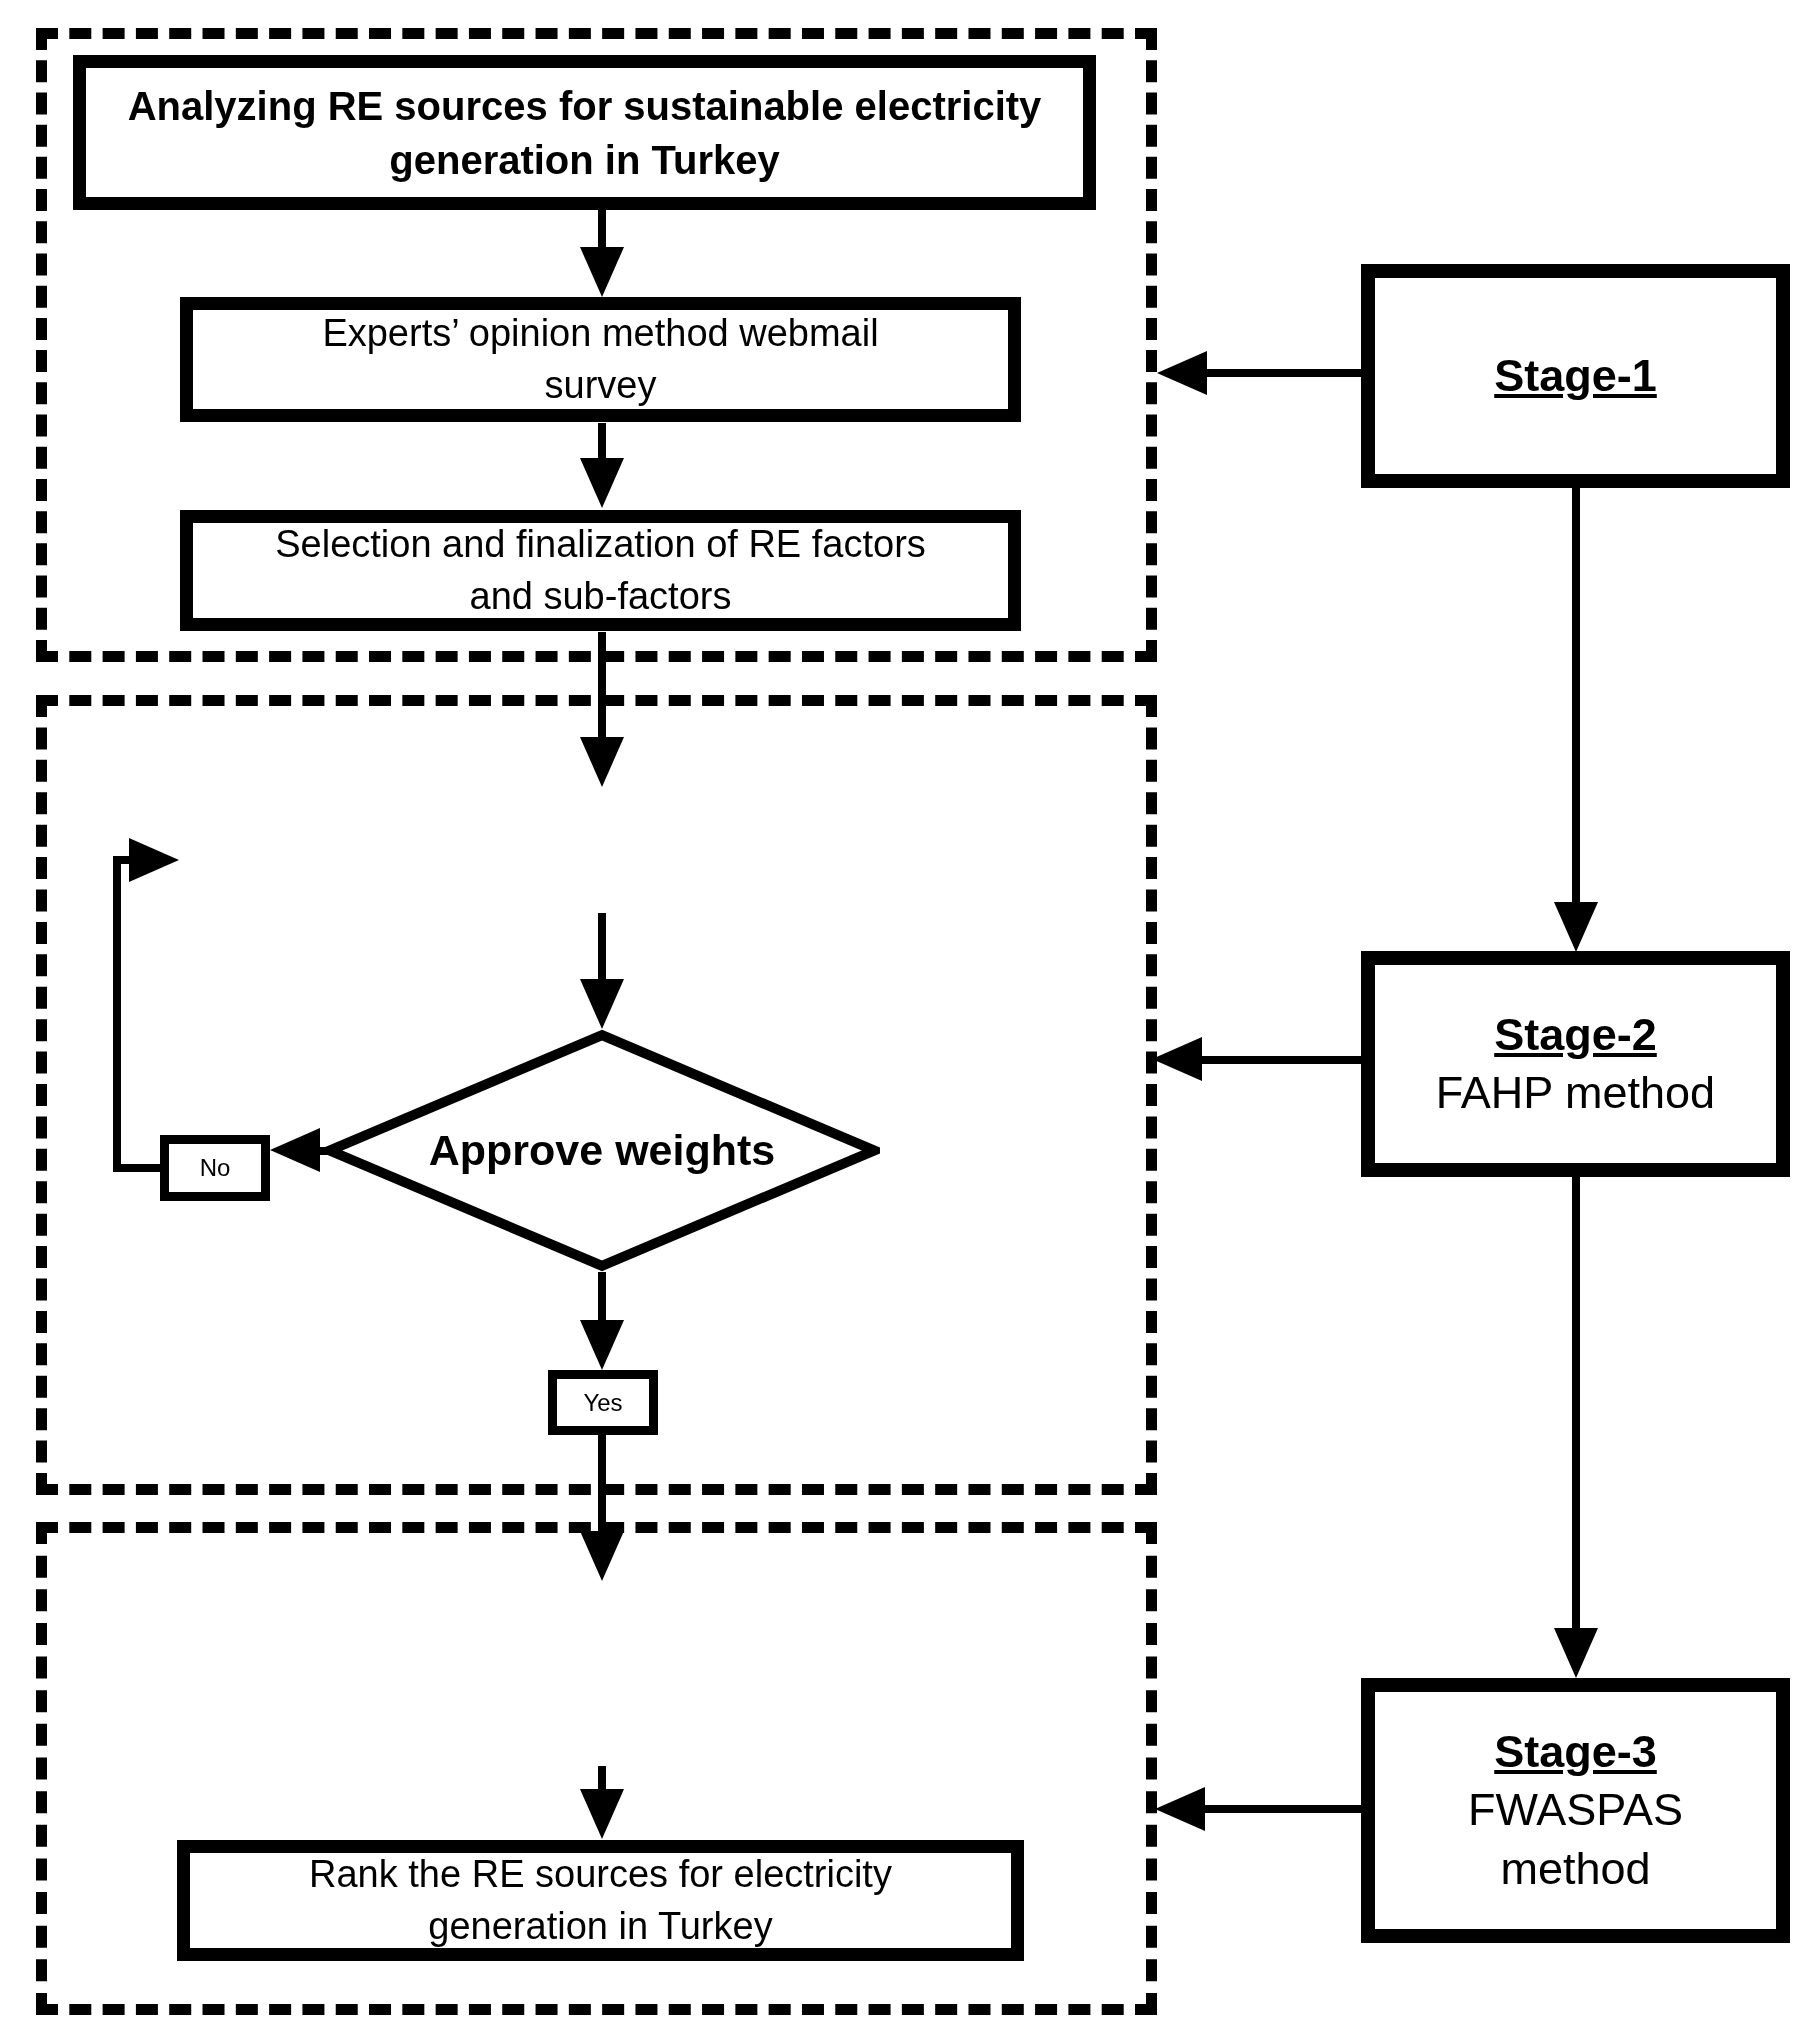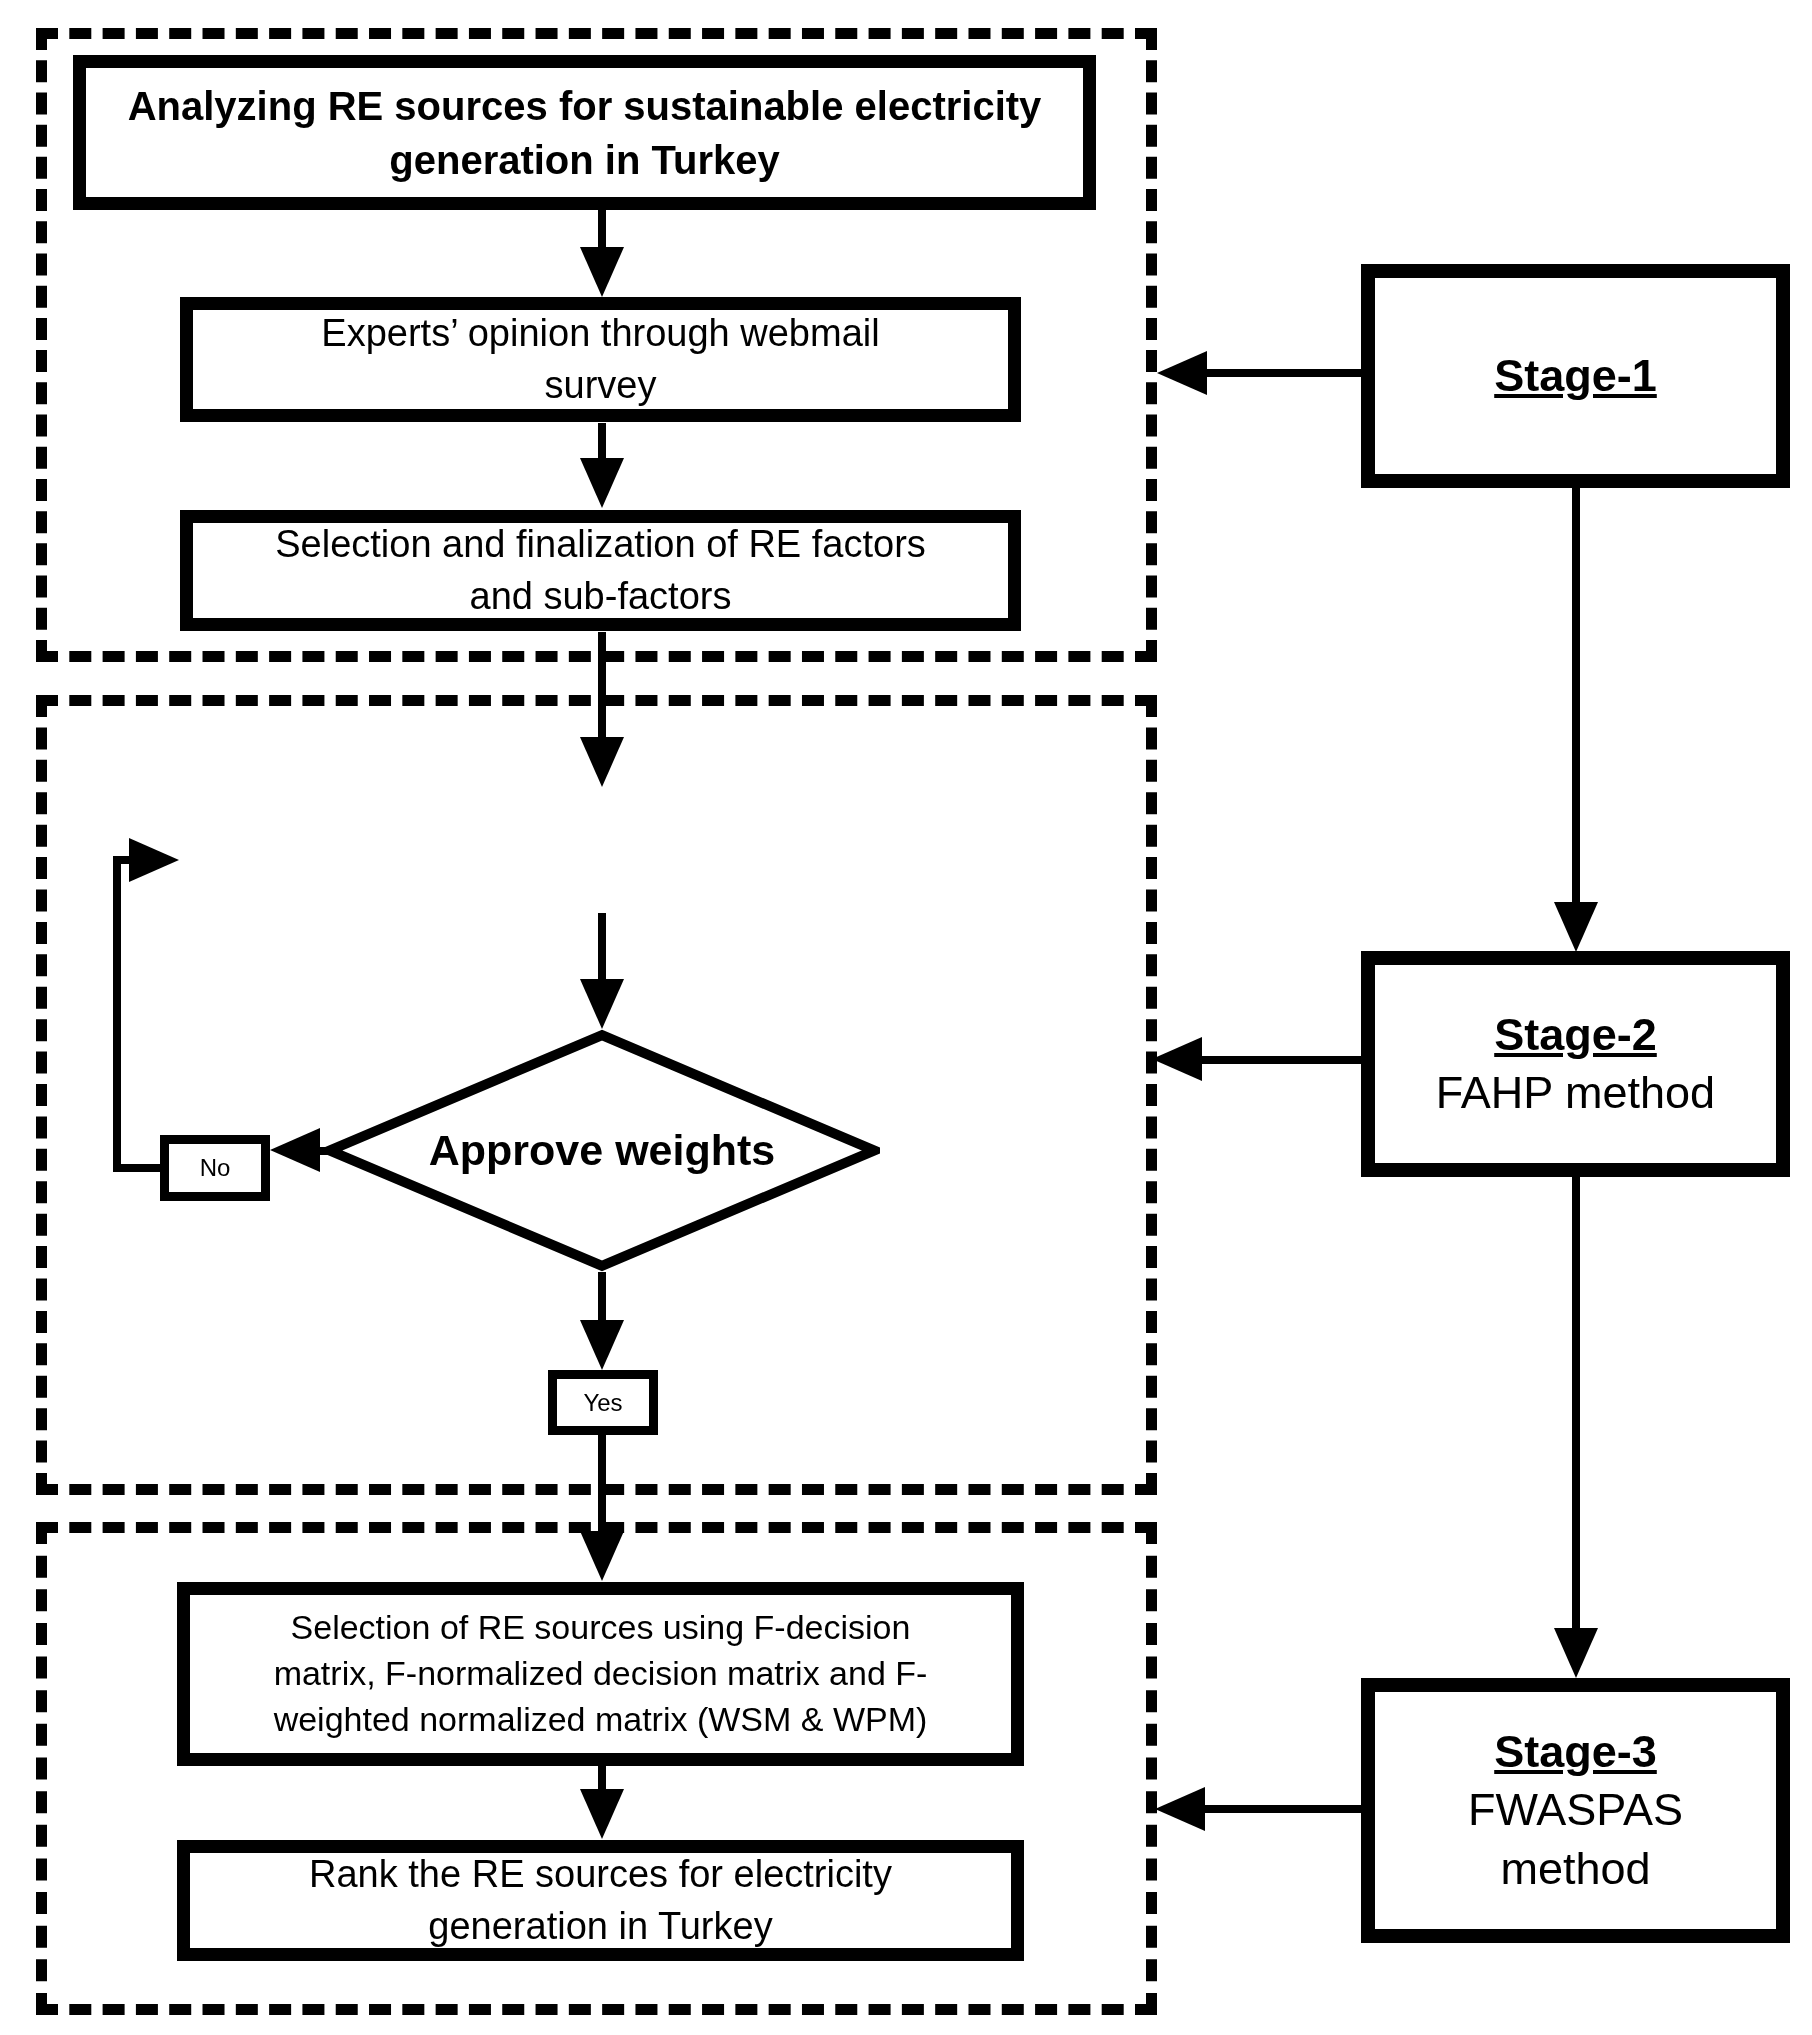--- a/index.html
+++ b/index.html
@@ -79,21 +79,21 @@
   <div class="region" style="left:36px;top:28px;width:1121px;height:634px"></div>
   <div class="region" style="left:36px;top:695px;width:1121px;height:800px"></div>
   <div class="region" style="left:36px;top:1522px;width:1121px;height:493px"></div>
 
   <div class="pbox f-goal" style="left:73px;top:55px;width:1023px;height:155px">
     <span>Analyzing RE sources for sustainable electricity
 generation in Turkey</span>
   </div>
 
   <div class="pbox f-std" style="left:180px;top:297px;width:841px;height:125px">
-    <span>Experts’ opinion through webmail
+    <span>Experts’ opinion method webmail
 survey</span>
   </div>
 
   <div class="pbox f-std" style="left:180px;top:510px;width:841px;height:121px">
     <span>Selection and finalization of RE factors
 and sub-factors</span>
   </div>
 
 
   <div class="diamond-wrap" style="left:324px;top:1029px;width:556px;height:243px">
@@ -103,25 +103,20 @@
     <div class="diamond-label">Approve weights</div>
   </div>
 
   <div class="smallbox" style="left:160px;top:1135px;width:110px;height:66px">
     <span>No</span>
   </div>
   <div class="smallbox" style="left:548px;top:1370px;width:110px;height:65px">
     <span>Yes</span>
   </div>
 
-  <div class="pbox f-sel" style="left:177px;top:1582px;width:847px;height:184px">
-    <span>Selection of RE sources using F-decision
-matrix, F-normalized decision matrix and F-
-weighted normalized matrix (WSM &amp; WPM)</span>
-  </div>
 
   <div class="pbox f-std" style="left:177px;top:1840px;width:847px;height:121px">
     <span>Rank the RE sources for electricity
 generation in Turkey</span>
   </div>
 
   <div class="stagebox" style="left:1361px;top:264px;width:429px;height:224px">
     <div class="stage-title">Stage-1</div>
   </div>
   <div class="stagebox" style="left:1361px;top:951px;width:429px;height:226px">

